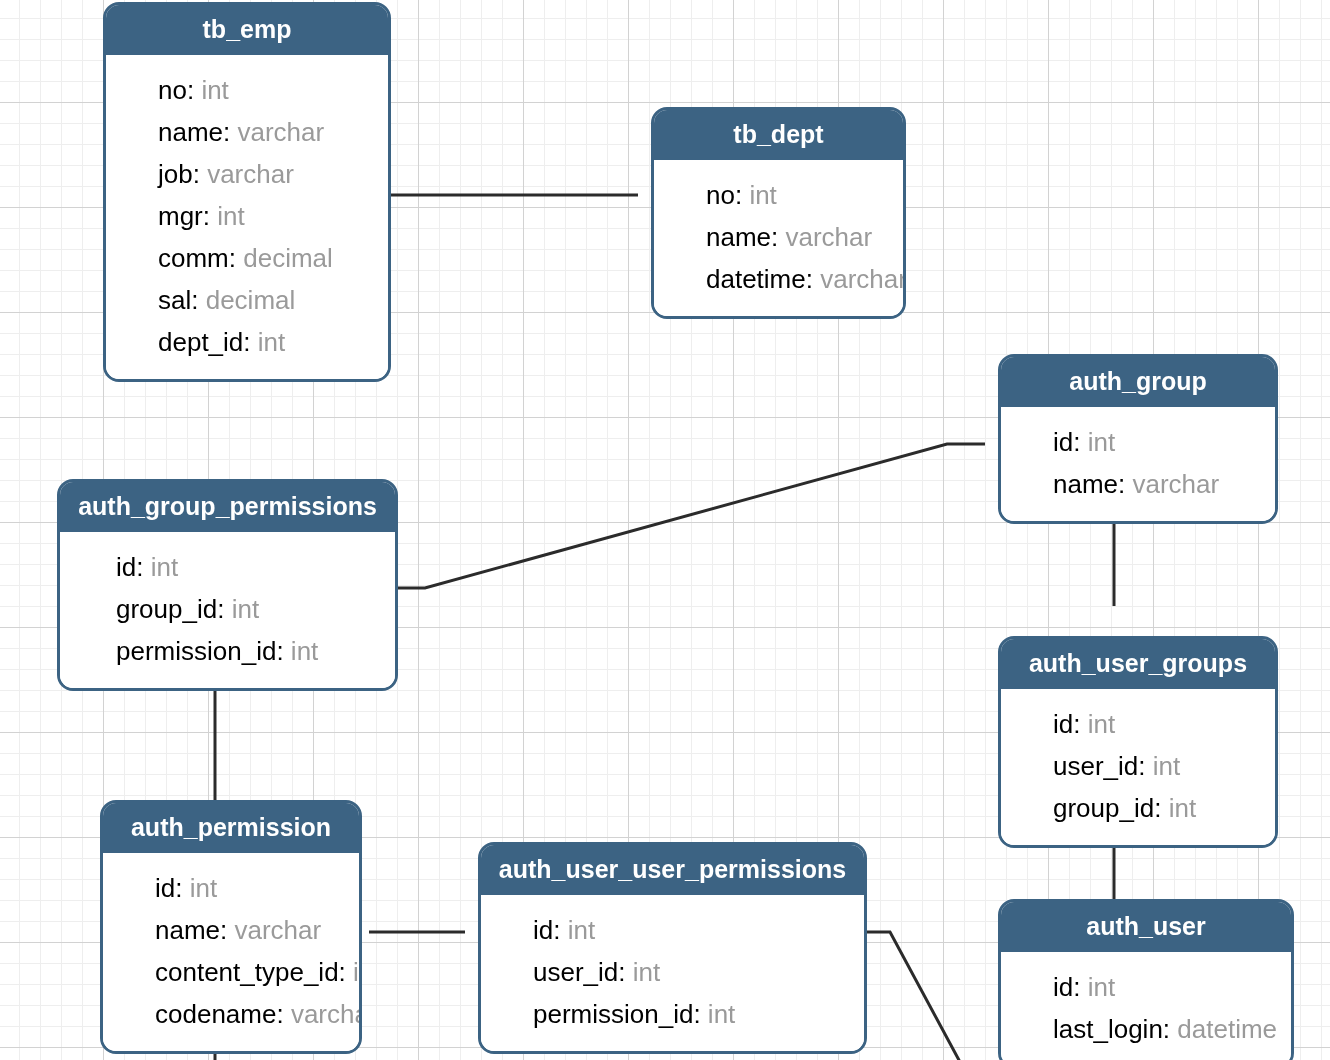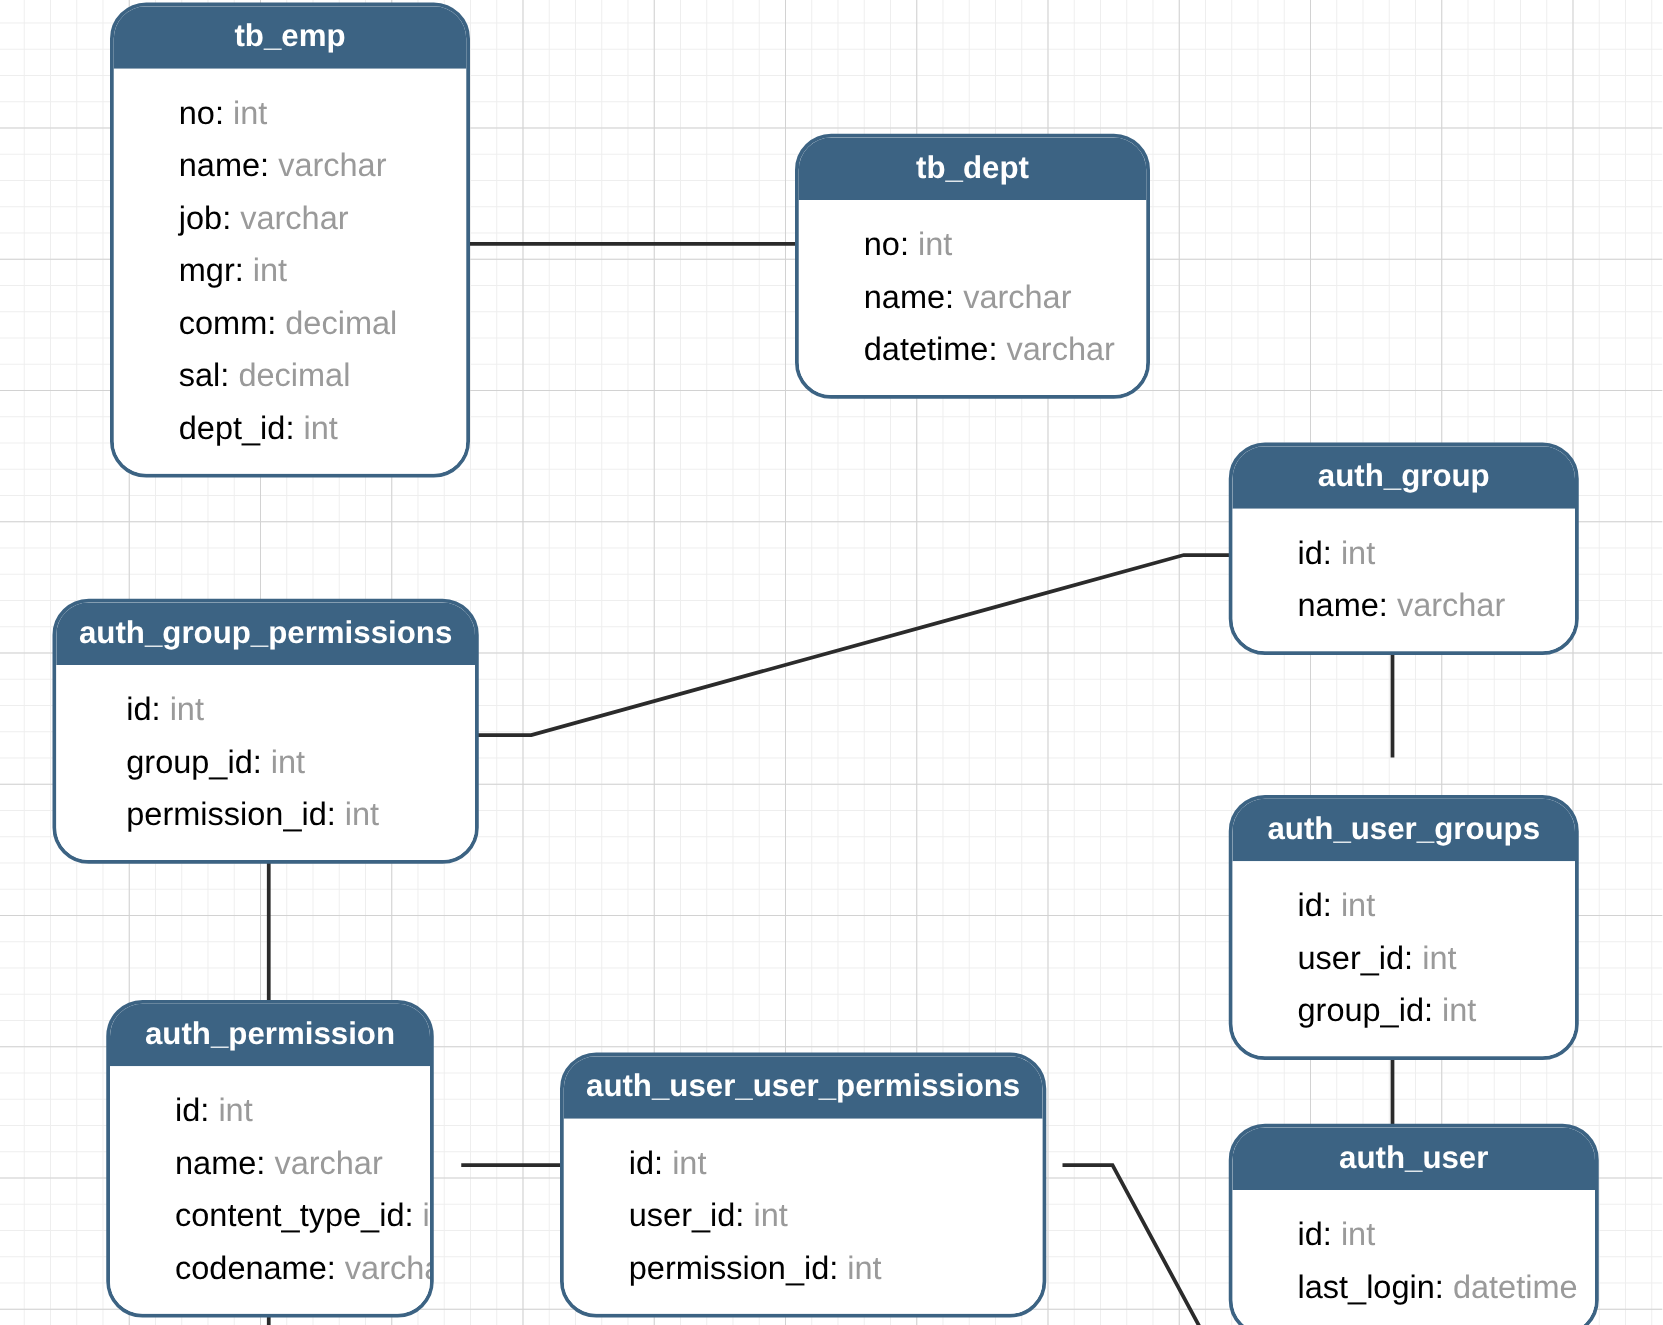--- a/index.html
+++ b/index.html
@@ -33,23 +33,24 @@
     width: 1330px;
     height: 1060px;
     pointer-events: none;
     z-index: 1;
   }
   .entity {
     position: absolute;
     z-index: 2;
     background: #ffffff;
     border: 3px solid #3c6383;
-    border-radius: 29px;
+    border-radius: 16px;
     box-sizing: border-box;
     overflow: hidden;
+    margin-left: 15px;
   }
   .entity-header {
     background: #3c6383;
     color: #ffffff;
     font-size: 25px;
     font-weight: bold;
     text-align: center;
     padding: 12px 10px 13px 10px;
     line-height: 1.0;
     letter-spacing: 0px;
@@ -66,26 +67,26 @@
     white-space: nowrap;
   }
   .field .fname {
     color: #000000;
   }
   .field .ftype {
     color: #9a9a9a;
   }
   
   #ent-tb_emp        { left: 88px;  top: 2px;    width: 288px; }
-  #ent-tb_dept       { left: 636px; top: 107px;  width: 284px; }
+  #ent-tb_dept       { left: 636px; top: 107px;  width: 255px; }
   #ent-auth_group    { left: 983px; top: 354px;  width: 280px; }
   #ent-agp           { left: 42px;  top: 479px;  width: 341px; }
   #ent-augroups      { left: 983px; top: 636px;  width: 280px; }
   #ent-auth_perm     { left: 85px;  top: 800px;  width: 262px; }
-  #ent-auup          { left: 448px; top: 842px;  width: 389px; }
+  #ent-auup          { left: 463px; top: 842px;  width: 389px; }
   #ent-auth_user     { left: 983px; top: 899px;  width: 296px; }
   #ent-tb_emp .field,
   #ent-tb_dept .field,
   #ent-auth_group .field,
   #ent-augroups .field,
   #ent-auth_user .field,
   #ent-auth_perm .field,
   #ent-auup .field,
   #ent-agp .field { padding-left: 52px; }
   #ent-agp .field { padding-left: 56px; }

